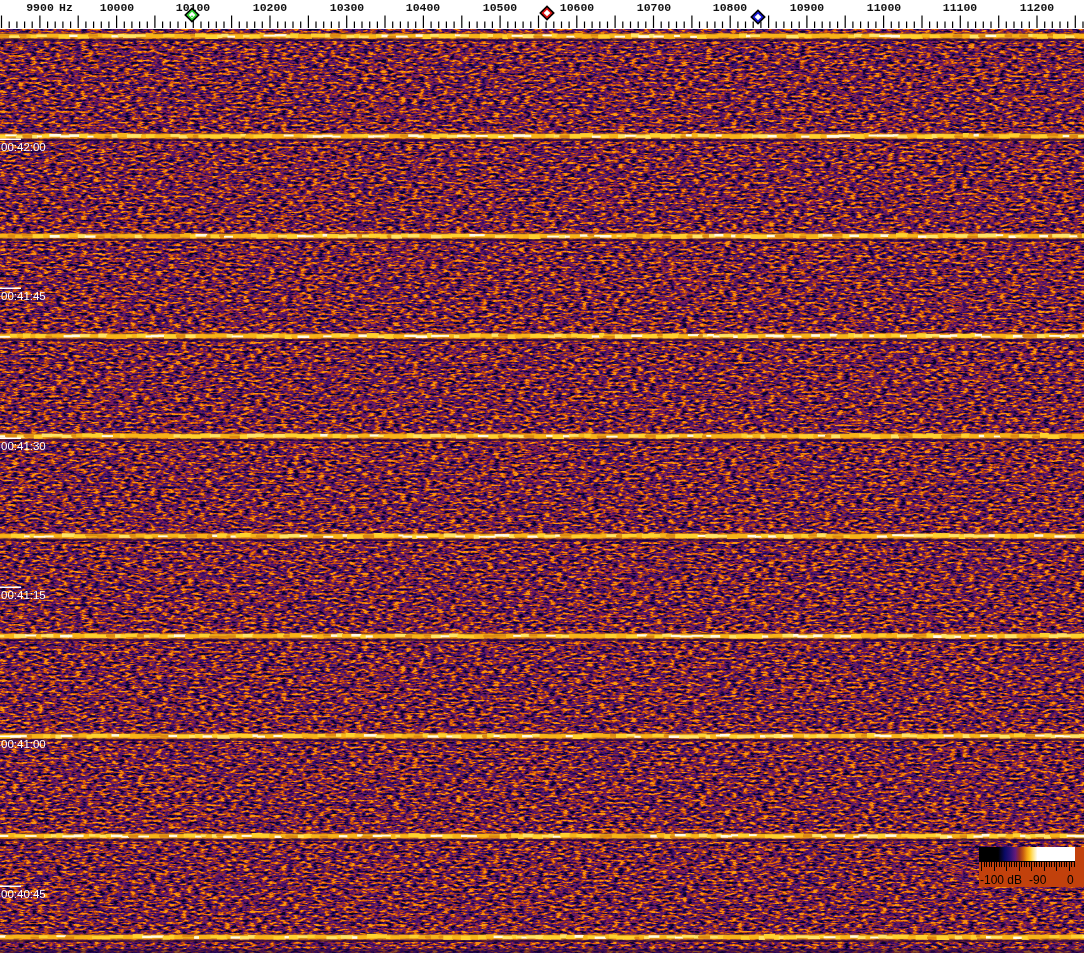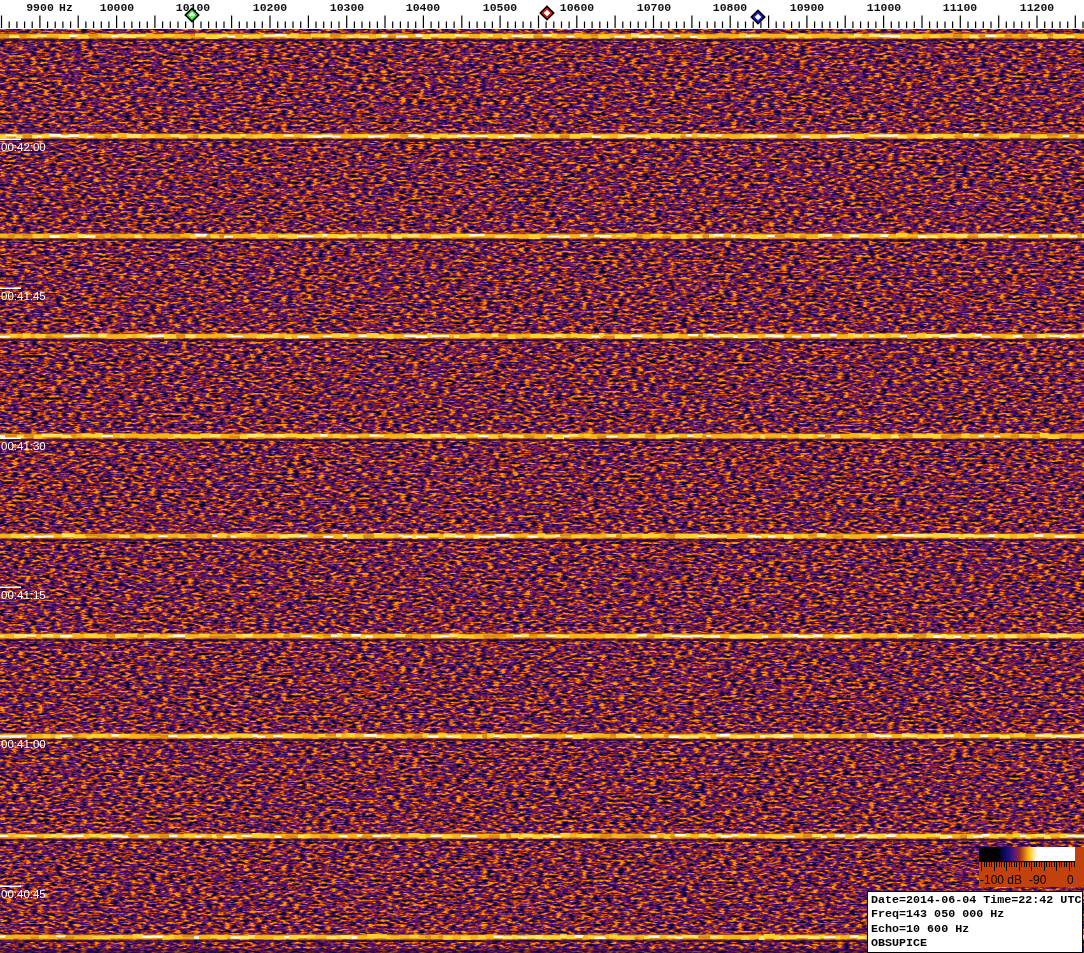--- a/index.html
+++ b/index.html
@@ -1672,16 +1672,12 @@
         <line x1="85.0" y1="0" x2="85.0" y2="4.5" stroke="#000" stroke-width="1"></line>
         <line x1="87.5" y1="0" x2="87.5" y2="4.5" stroke="#000" stroke-width="1"></line>
         <line x1="90.0" y1="0" x2="90.0" y2="8.5" stroke="#000" stroke-width="1"></line>
         <line x1="92.5" y1="0" x2="92.5" y2="4.5" stroke="#000" stroke-width="1"></line>
         <line x1="95.0" y1="0" x2="95.0" y2="4.5" stroke="#000" stroke-width="1"></line>
       </svg>
 <div style="position:absolute;left:1px;top:26px;font:12px 'Liberation Sans',sans-serif;color:#000;white-space:nowrap">-100 dB</div>
 <div style="position:absolute;left:50px;top:26px;font:12px 'Liberation Sans',sans-serif;color:#000">-90</div>
 <div style="position:absolute;left:88px;top:26px;font:12px 'Liberation Sans',sans-serif;color:#000">0</div>
 </div>
-<div style="position:absolute;left:867px;top:891px;width:216px;height:62px;background:#fff;border:1.5px solid #000;box-sizing:border-box;font:bold 11.7px 'Liberation Mono',monospace;color:#000;line-height:14.4px;padding:1px 0 0 3px;white-space:pre">Date=2014-06-04 Time=22:42 UTC
-Freq=143 050 000 Hz
-Echo=10 600 Hz
-OBSUPICE</div>
 </div>
 </body></html>

